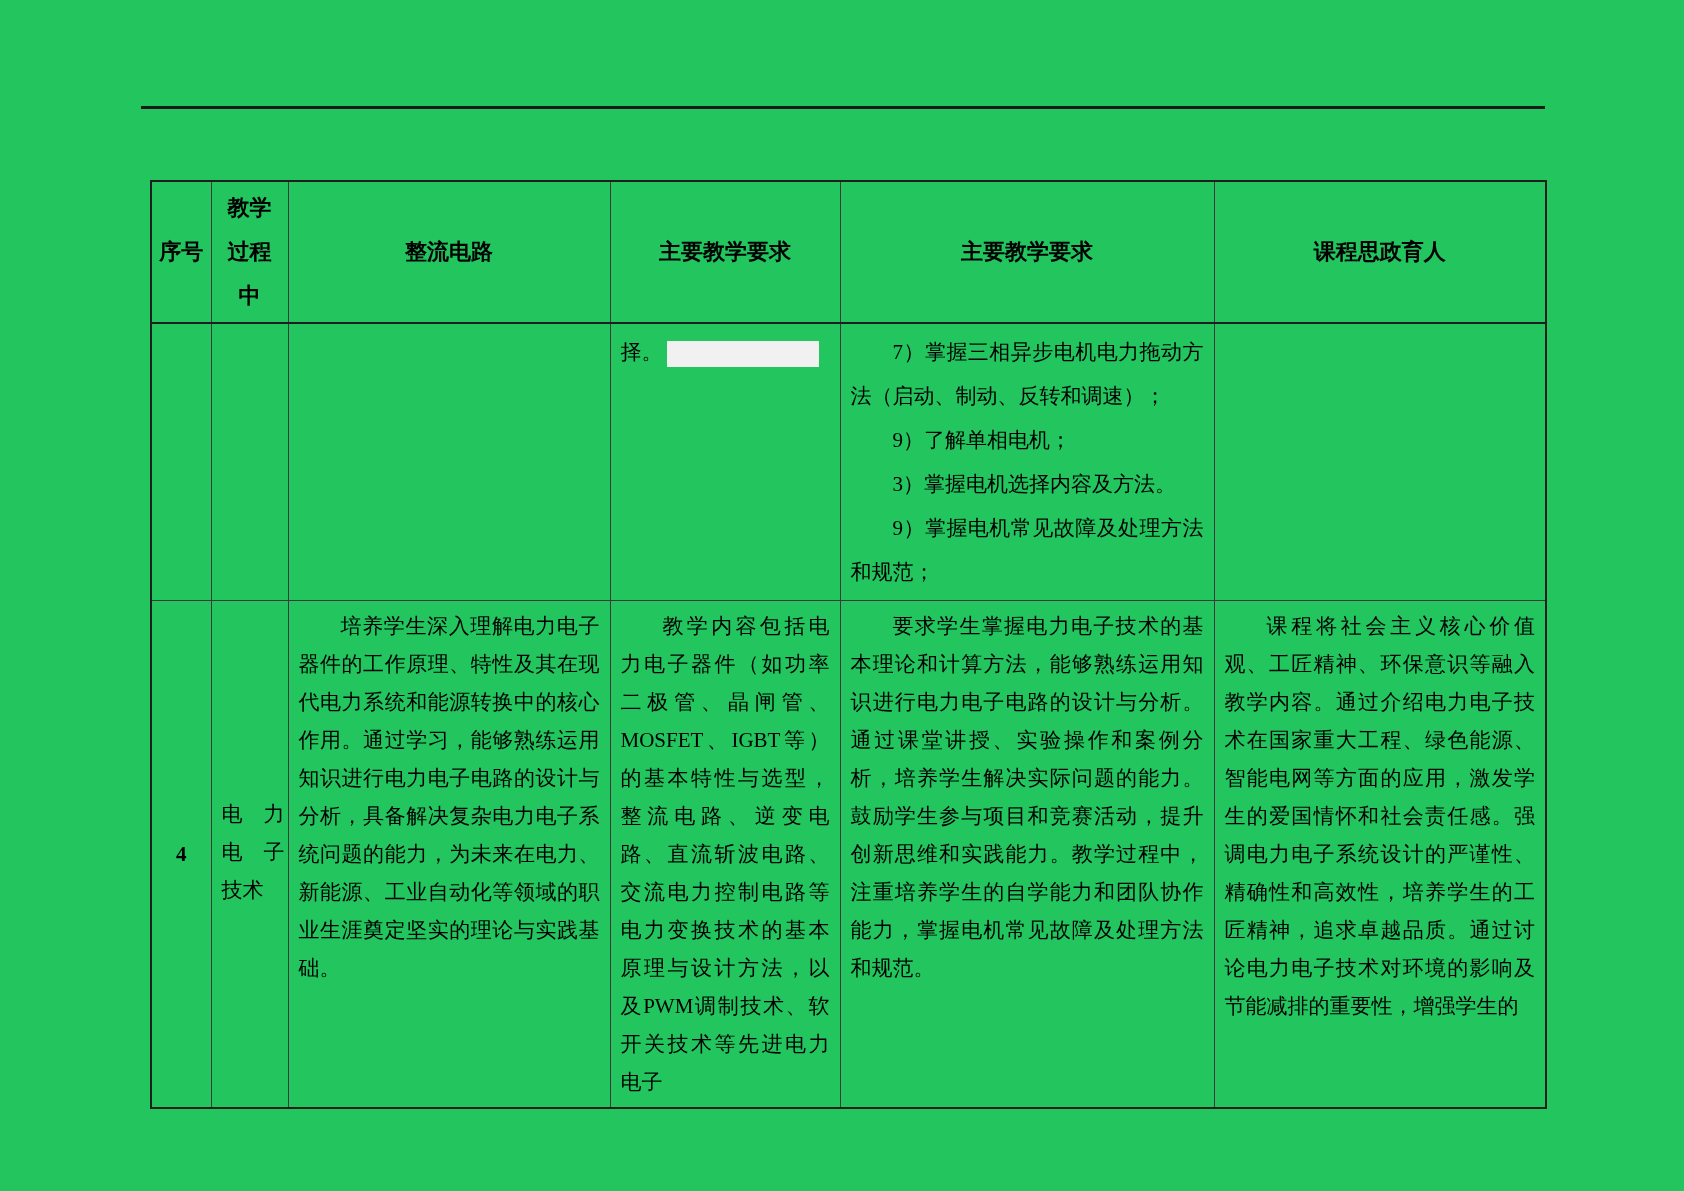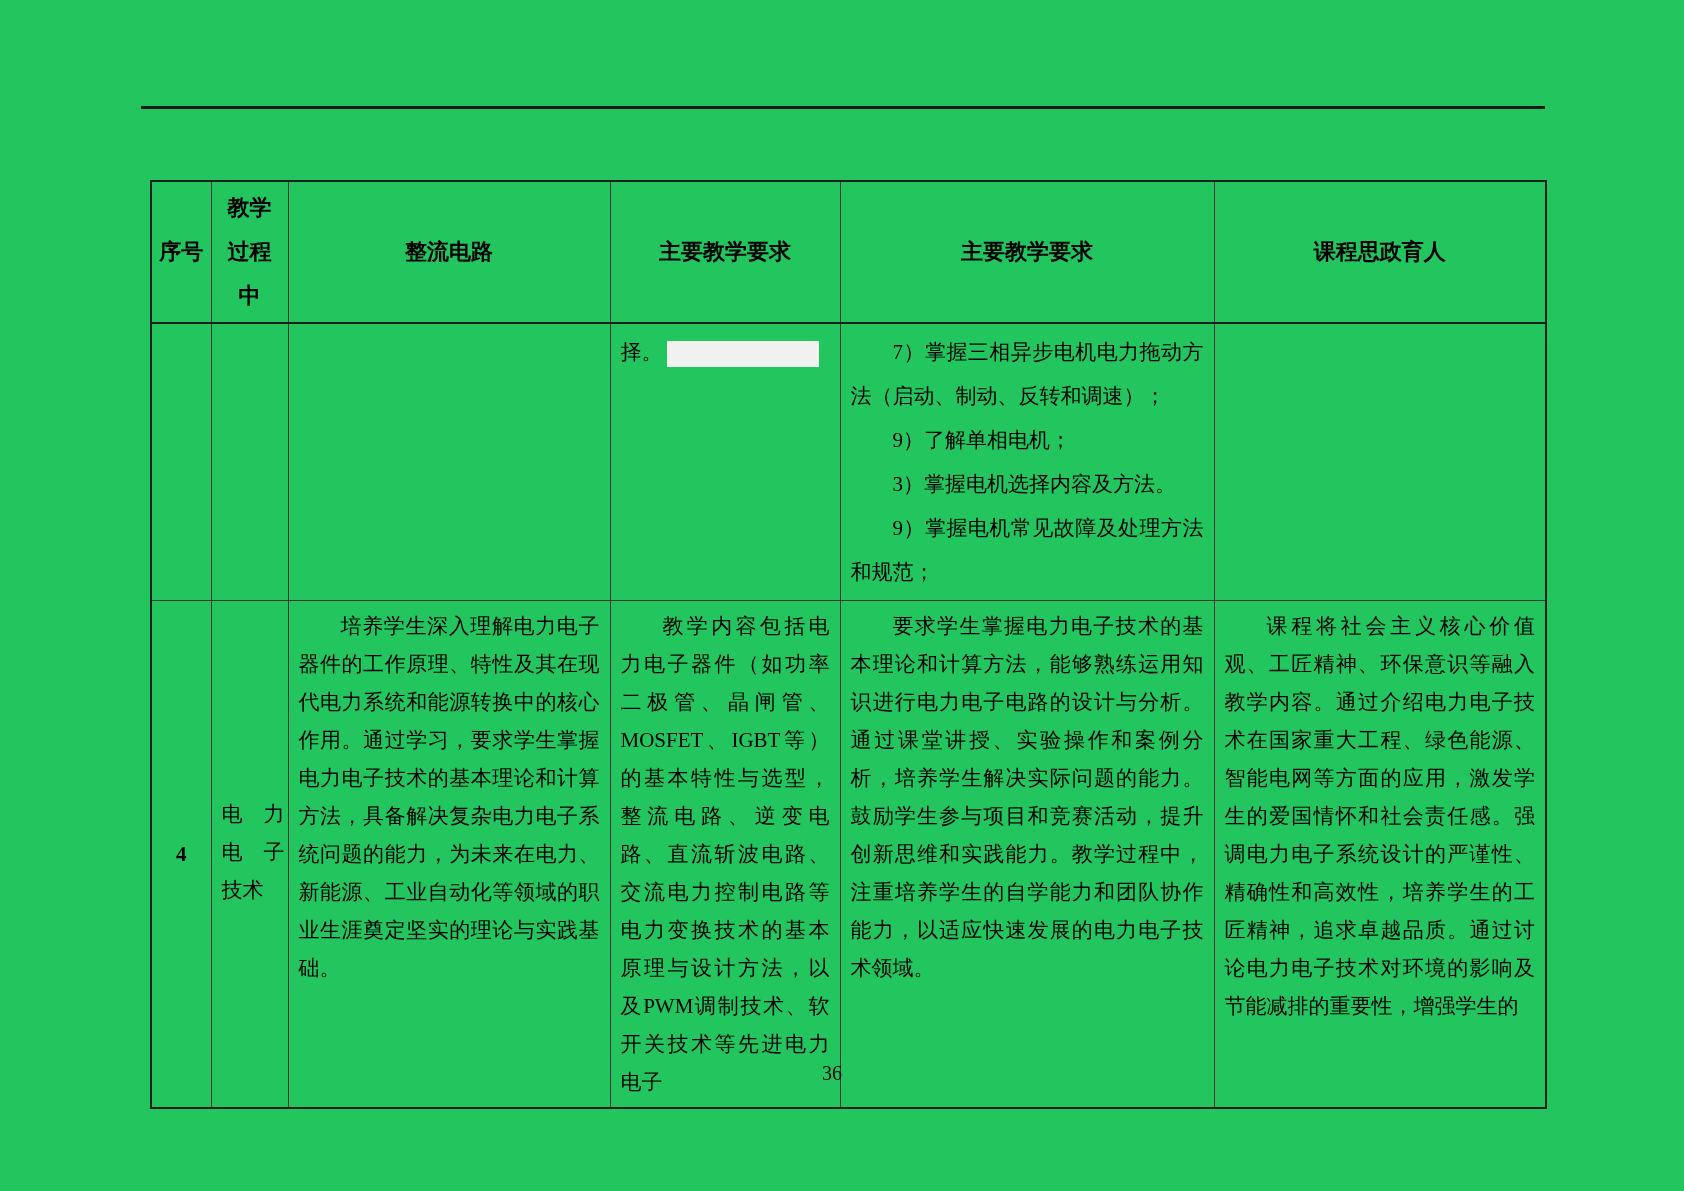--- a/index.html
+++ b/index.html
@@ -138,29 +138,28 @@
       <tr class="row-main">
         <td class="seq-cell">4</td>
         <td class="course-cell">
           <div class="course-lines">
             <div>电　力</div>
             <div>电　子</div>
             <div>技术</div>
           </div>
         </td>
         <td class="cell-text">
-          <p class="para">培养学生深入理解电力电子器件的工作原理、特性及其在现代电力系统和能源转换中的核心作用。通过学习，要求学生掌握电力电子技术的基本理论和计算方法，具备解决复杂电力电子系统问题的能力，为未来在电力、新能源、工业自动化等领域的职业生涯奠定坚实的理论与实践基础。</p>
+          <p class="para">培养学生深入理解电力电子器件的工作原理、特性及其在现代电力系统和能源转换中的核心作用。通过学习，能够熟练运用知识进行电力电子电路的设计与分析，具备解决复杂电力电子系统问题的能力，为未来在电力、新能源、工业自动化等领域的职业生涯奠定坚实的理论与实践基础。</p>
         </td>
         <td class="cell-text">
           <p class="para">教学内容包括电力电子器件（如功率二极管、晶闸管、MOSFET、IGBT等）的基本特性与选型，整流电路、逆变电路、直流斩波电路、交流电力控制电路等电力变换技术的基本原理与设计方法，以及PWM调制技术、软开关技术等先进电力电子</p>
         </td>
         <td class="cell-text">
-          <p class="para req-main">要求学生掌握电力电子技术的基本理论和计算方法，能够熟练运用知识进行电力电子电路的设计与分析。通过课堂讲授、实验操作和案例分析，培养学生解决实际问题的能力。鼓励学生参与项目和竞赛活动，提升创新思维和实践能力。教学过程中，注重培养学生的自学能力和团队协作能力，以适应快速发展的电力电子技术领域。</p>
+          <p class="para req-main">要求学生掌握电力电子技术的基本理论和计算方法，能够熟练运用知识进行电力电子电路的设计与分析。通过课堂讲授、实验操作和案例分析，培养学生解决实际问题的能力。鼓励学生参与项目和竞赛活动，提升创新思维和实践能力。教学过程中，注重培养学生的自学能力和团队协作能力，掌握电机常见故障及处理方法和规范。</p>
         </td>
         <td class="cell-text">
           <p class="para">课程将社会主义核心价值观、工匠精神、环保意识等融入教学内容。通过介绍电力电子技术在国家重大工程、绿色能源、智能电网等方面的应用，激发学生的爱国情怀和社会责任感。强调电力电子系统设计的严谨性、精确性和高效性，培养学生的工匠精神，追求卓越品质。通过讨论电力电子技术对环境的影响及节能减排的重要性，增强学生的</p>
         </td>
       </tr>
     </tbody>
   </table>
 
-  <div class="page-number">36</div>
 </div>
 
 </body></html>

